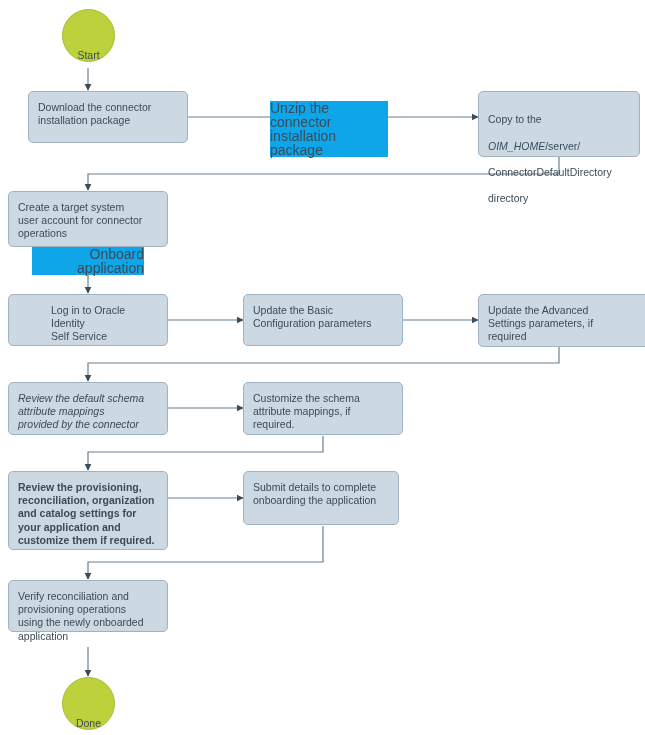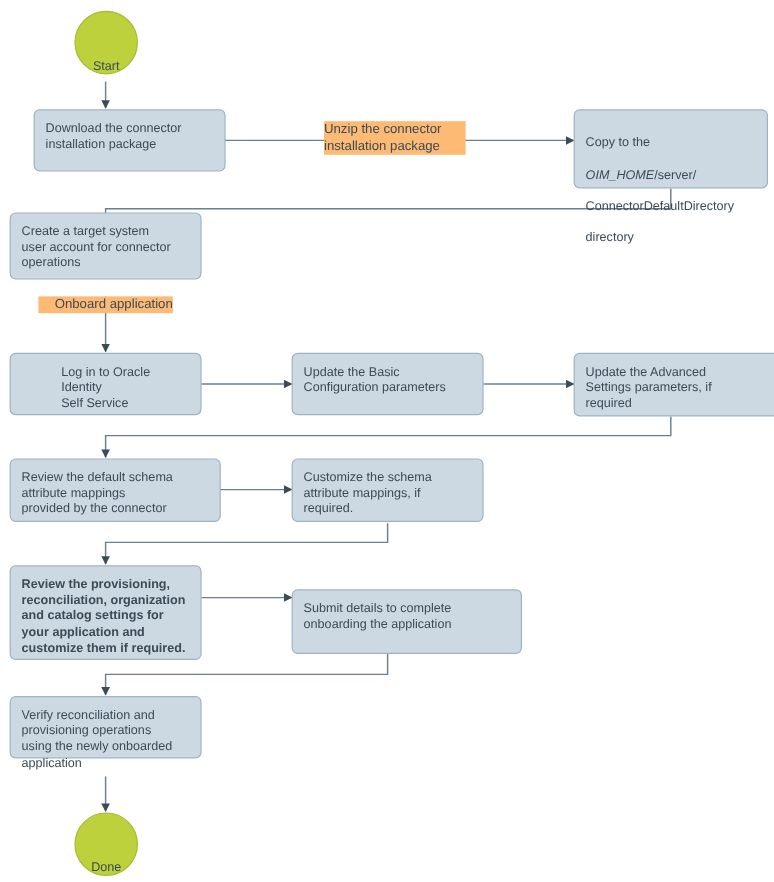--- a/index.html
+++ b/index.html
@@ -44,23 +44,23 @@
     border-radius: 50%;
     color: #3b4b57;
     font-size: 10.5px;
     display: flex;
     align-items: flex-end;
     justify-content: center;
   }
   .edge-label {
     position: absolute;
     color: #3b4b57;
-    font-size: 11px;
+    font-size: 14px;
     line-height: 14px;
-    background: #fdba74;
+    background: #0ea5e9;
     white-space: pre-line;
   }
 </style>
 </head>
 <body>
 
 <div id="canvas">
 
   <svg class="wires" viewBox="0 0 645 735">
     <defs>
@@ -94,51 +94,51 @@
   <div class="node-box" style="left:478px; top:91px; width:162px; height:66px; padding-top:8px;">
     <span>Copy to the</span><br>
     <span class="ital">OIM_HOME</span><span>/server/</span><br>
     <span>ConnectorDefaultDirectory</span><br>
     <span>directory</span>
   </div>
 
   <div class="edge-label" style="left:270px; top:101px; width:118px;">Unzip the connector
 installation package</div>
 
-  <div class="node-box" style="left:8px; top:177px; width:160px; height:56px;">Create a target system
+  <div class="node-box" style="left:8px; top:191px; width:160px; height:56px;">Create a target system
 user account for connector
 operations</div>
 
   <div class="edge-label" style="left:32px; top:247px; width:112px; text-align:right;">Onboard application</div>
 
   <div class="node-box" style="left:8px; top:294px; width:160px; height:52px;padding-left:42px;">Log in to Oracle Identity
 Self Service</div>
 
   <div class="node-box" style="left:243px; top:294px; width:160px; height:52px;">Update the Basic
 Configuration parameters</div>
 
   <div class="node-box" style="left:478px; top:294px; width:190px; height:53px;">Update the Advanced
 Settings parameters, if
 required</div>
 
-  <div class="node-box" style="left:8px; top:382px; width:176px; height:53px;">Review the default schema
+  <div class="node-box" style="left:8px; top:382px; width:160px; height:53px;font-style:italic;">Review the default schema
 attribute mappings
 provided by the connector</div>
 
   <div class="node-box" style="left:243px; top:382px; width:160px; height:53px;">Customize the schema
 attribute mappings, if
 required.</div>
 
   <div class="node-box" style="left:8px; top:471px; width:160px; height:79px;font-weight:bold;">Review the provisioning,
 reconciliation, organization
 and catalog settings for
 your application and
 customize them if required.</div>
 
-  <div class="node-box" style="left:243px; top:491px; width:192px; height:54px;">Submit details to complete
+  <div class="node-box" style="left:243px; top:471px; width:156px; height:54px;">Submit details to complete
 onboarding the application</div>
 
   <div class="node-box" style="left:8px; top:580px; width:160px; height:52px;">Verify reconciliation and
 provisioning operations
 using the newly onboarded
 application</div>
 
   <div class="terminator" style="left:62px; top:677px; width:53px; height:53px;">
     <span>Done</span>
   </div>

